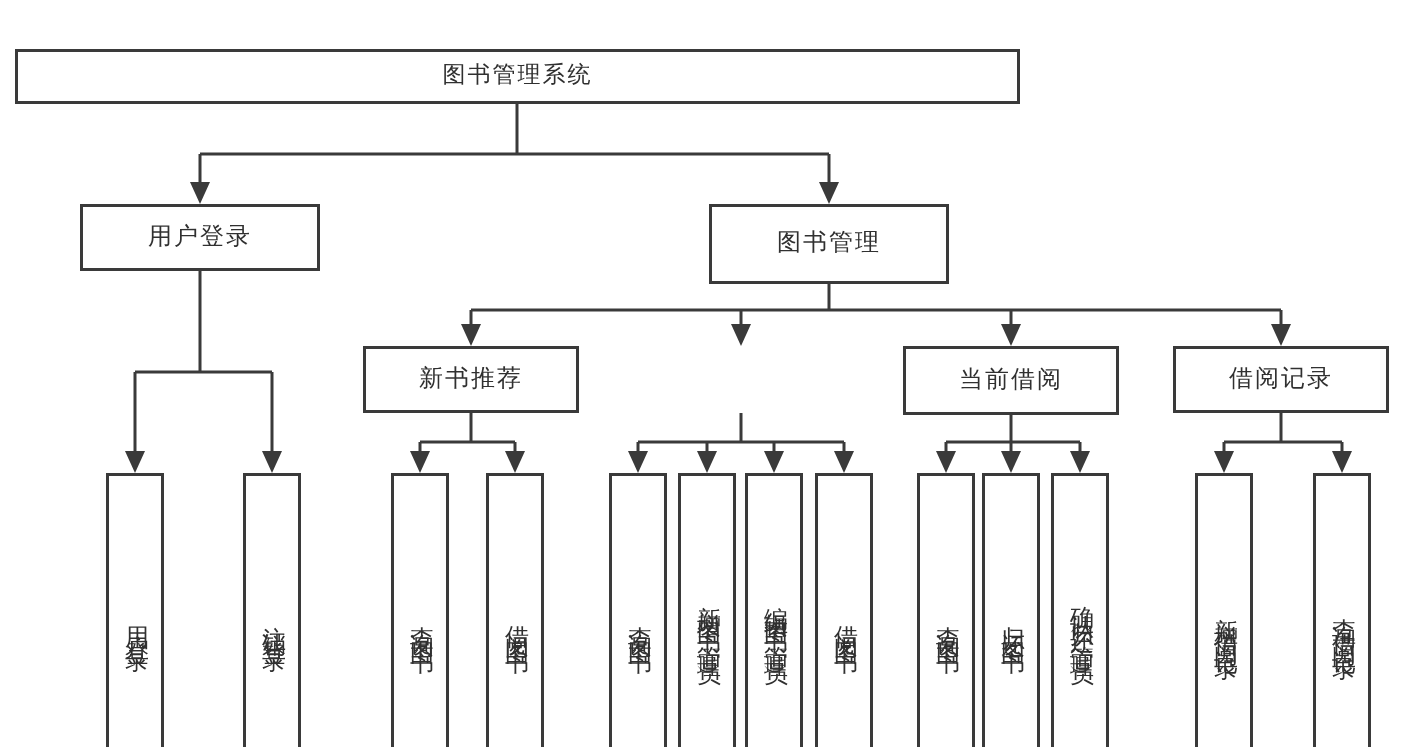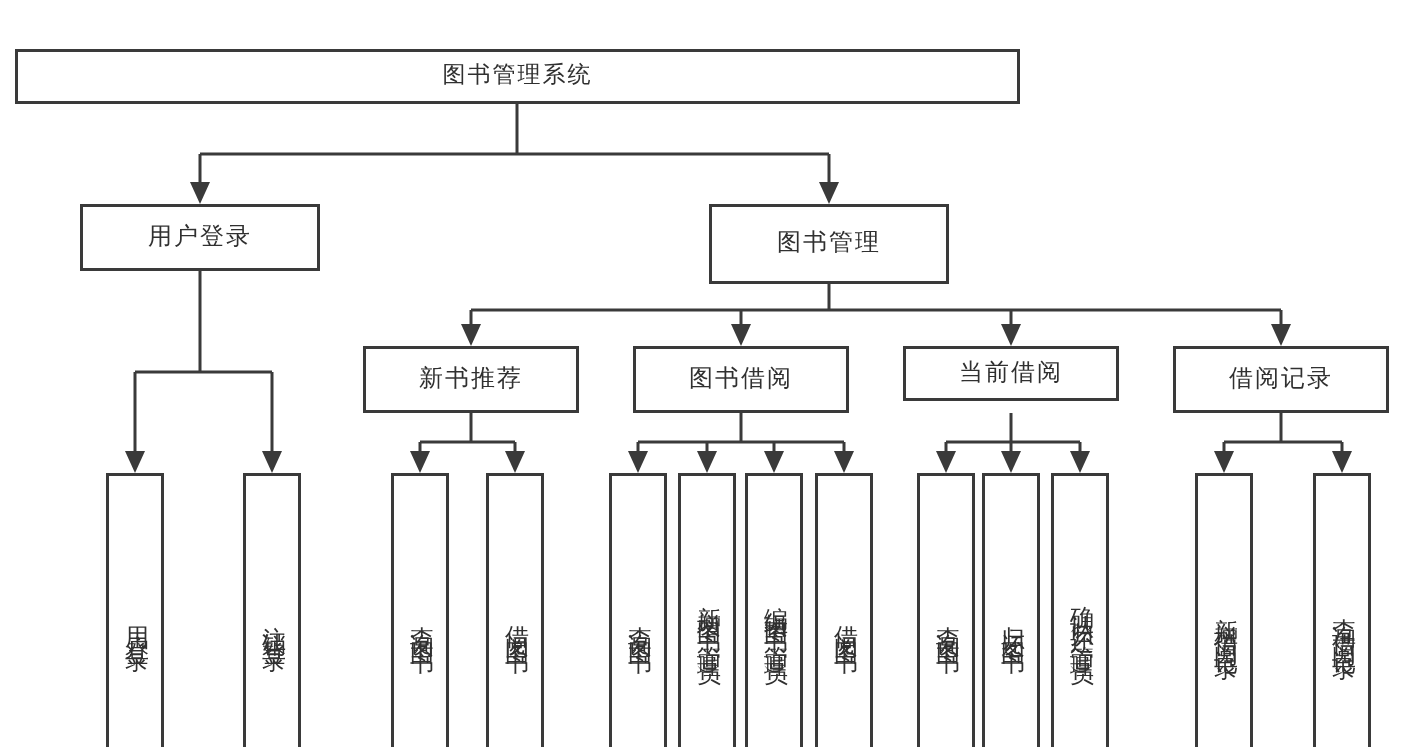--- a/index.html
+++ b/index.html
@@ -107,24 +107,21 @@
   <div class="box h" style="left:80px;top:168px;width:240px;height:67px">
     <span>用户登录</span>
   </div>
   <div class="box h" style="left:709px;top:168px;width:240px;height:80px">
     <span>图书管理</span>
   </div>
 
   <div class="box h" style="left:363px;top:310px;width:216px;height:67px">
     <span>新书推荐</span>
   </div>
-  <div class="box h" style="left:633px;top:310px;width:216px;height:67px">
-    <span>图书借阅</span>
-  </div>
-  <div class="box h" style="left:903px;top:310px;width:216px;height:55px">
+  <div class="box h" style="left:903px;top:310px;width:216px;height:69px">
     <span>当前借阅</span>
   </div>
   <div class="box h" style="left:1173px;top:310px;width:216px;height:67px">
     <span>借阅记录</span>
   </div>
 
   <div class="box v" style="left:106px;top:437px;width:58px;height:299px">
     <span>用户登录</span>
   </div>
   <div class="box v" style="left:243px;top:437px;width:58px;height:299px">

